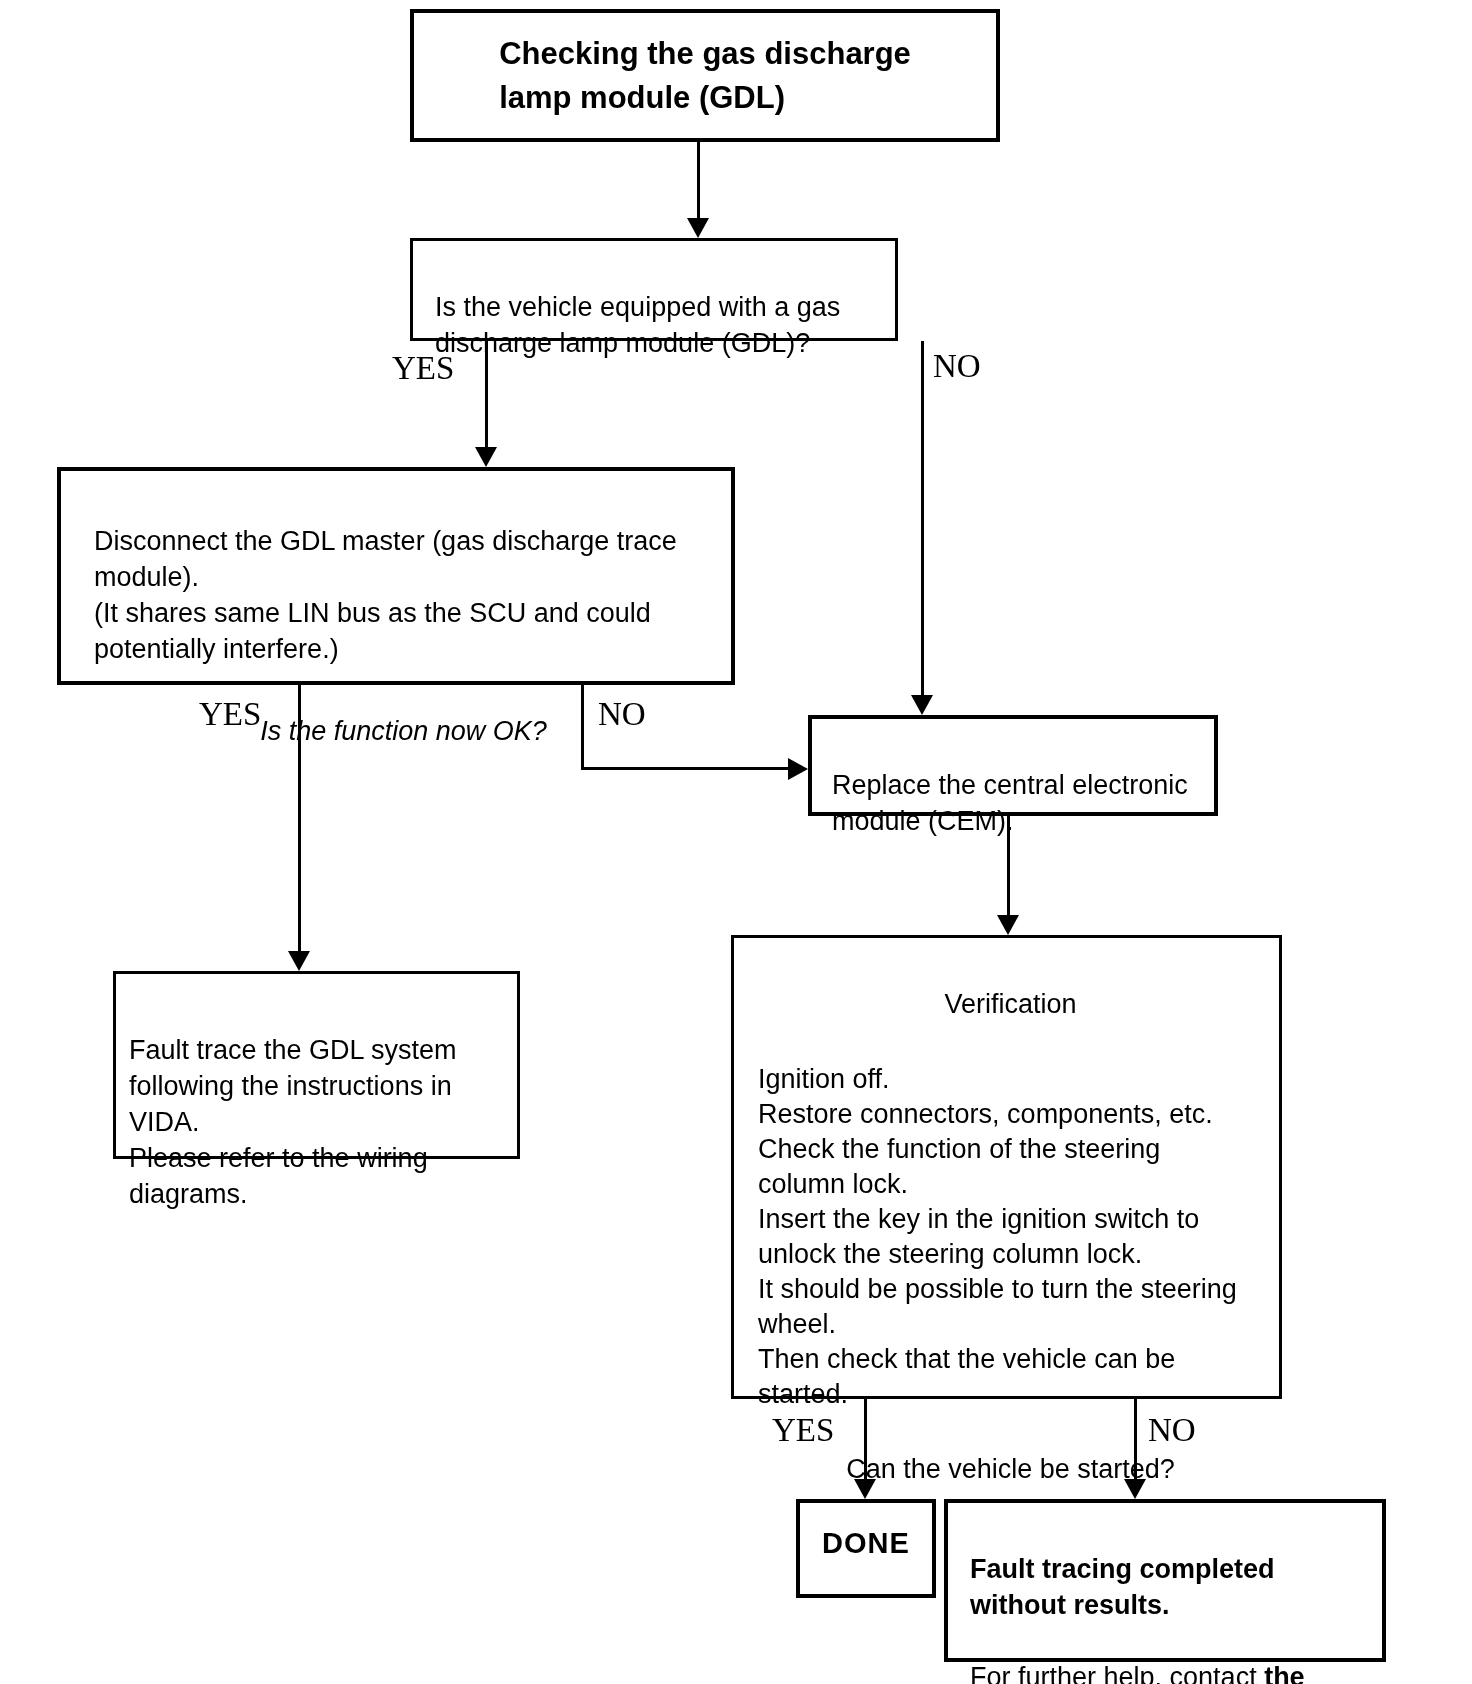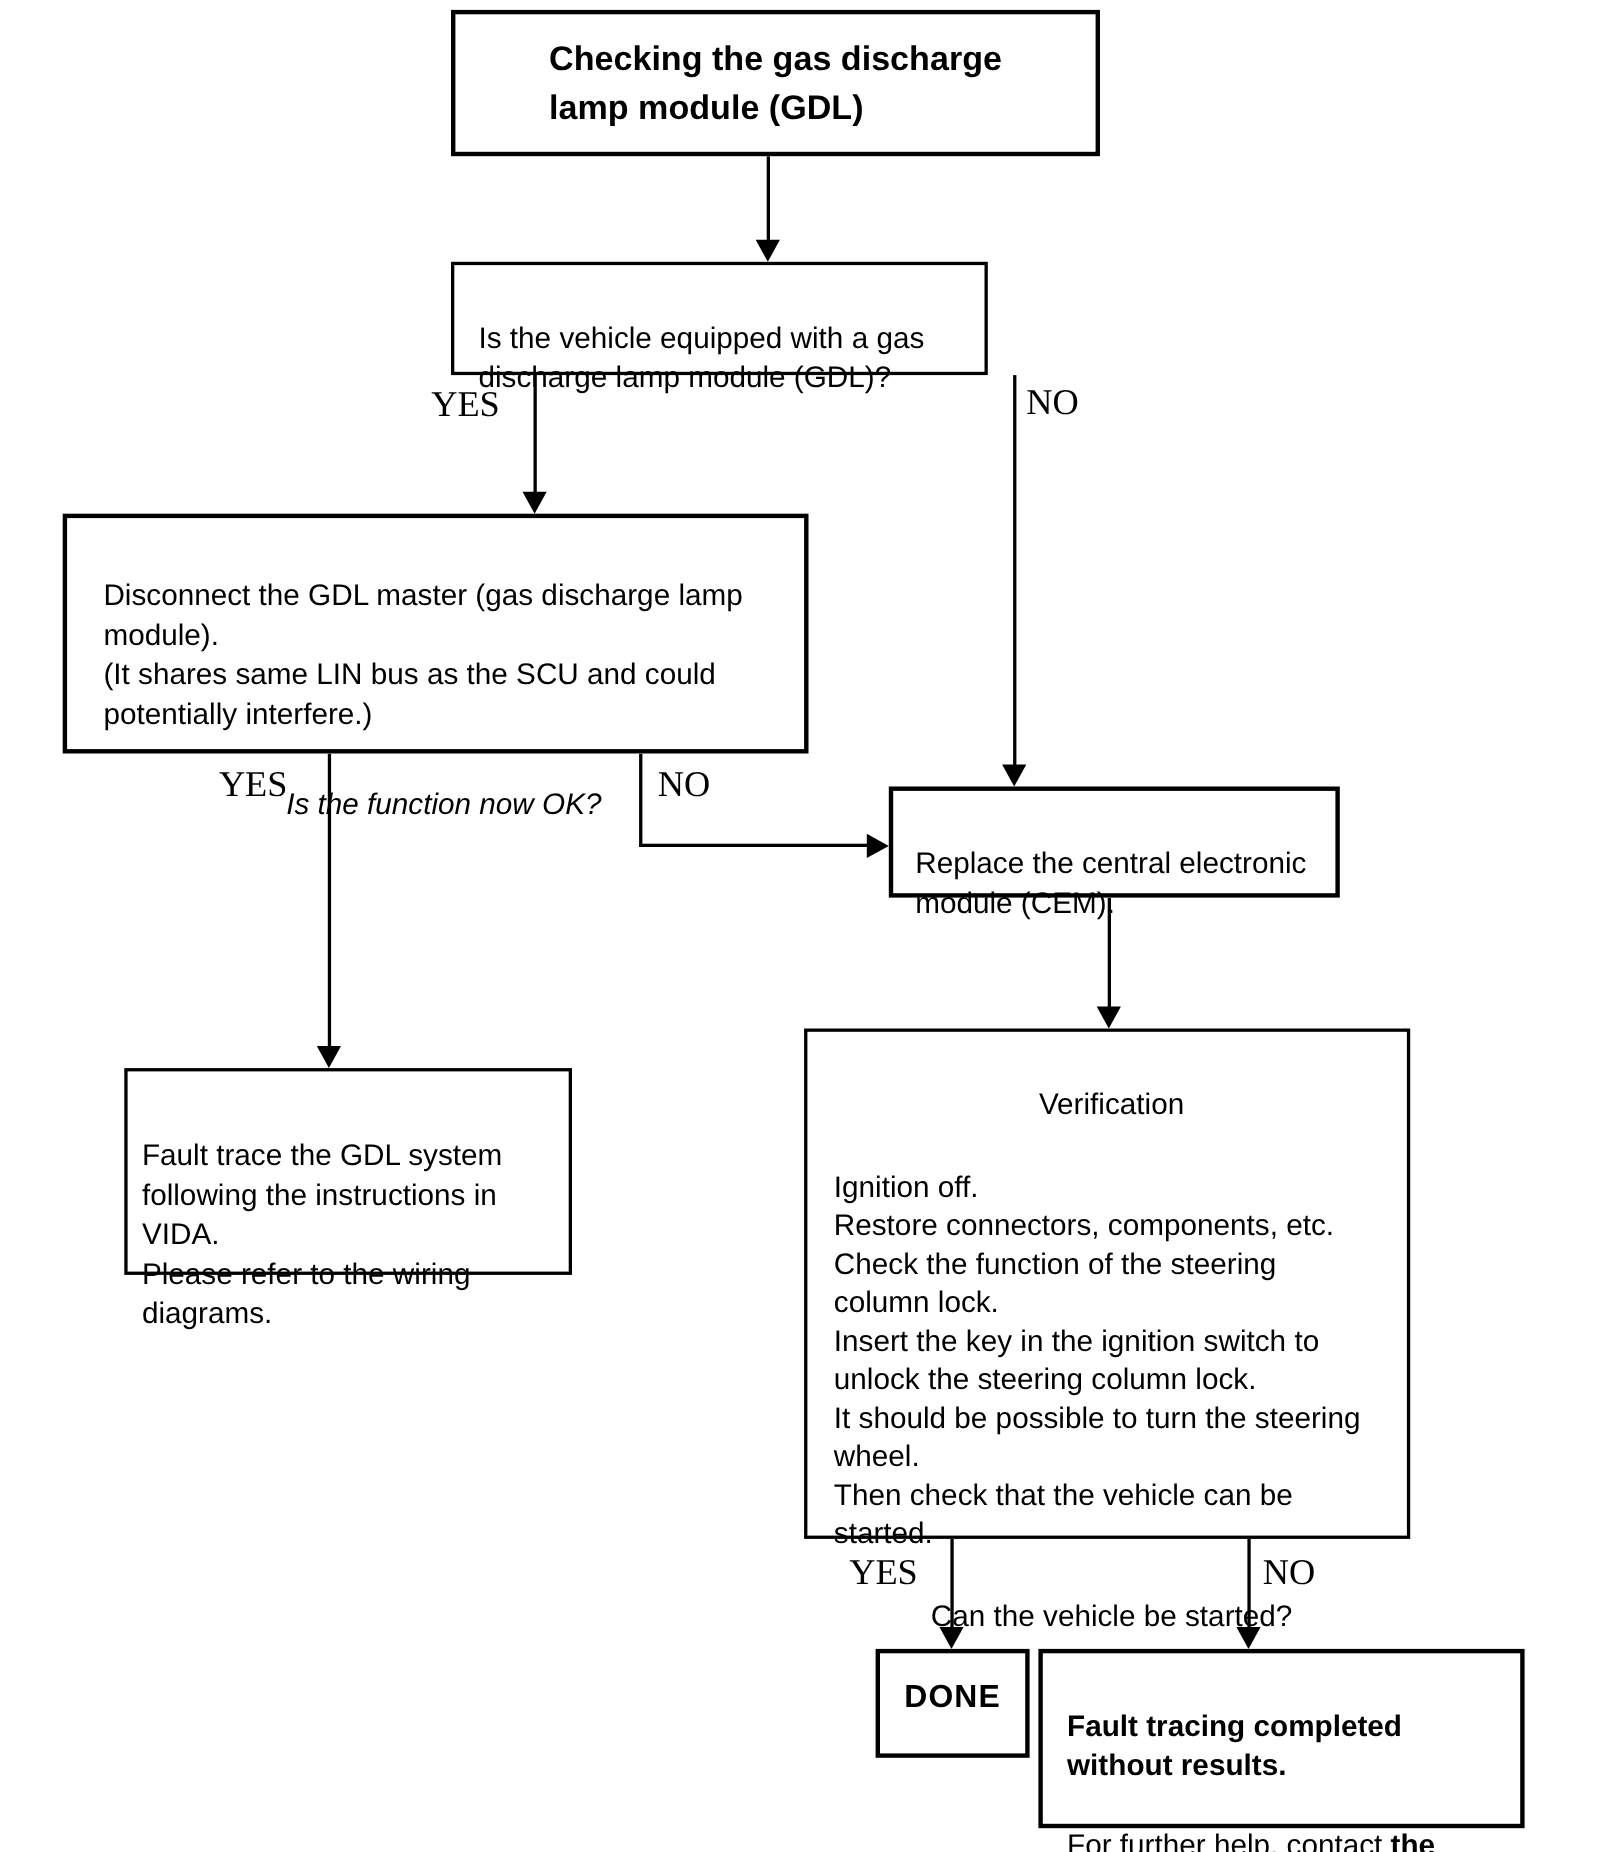--- a/index.html
+++ b/index.html
@@ -153,21 +153,21 @@
     <div>Checking the gas discharge
 lamp module (GDL)</div>
   </div>
 
   <div class="box thin" id="q1-box">
     <div>Is the vehicle equipped with a gas
 discharge lamp module (GDL)?</div>
   </div>
 
   <div class="box" id="disconnect-box">
-    <div>Disconnect the GDL master (gas discharge lamp
+    <div>Disconnect the GDL master (gas discharge trace
 module).
 (It shares same LIN bus as the SCU and could
 potentially interfere.)</div>
     <div class="centered-q">Is the function now OK?</div>
   </div>
 
   <div class="box thin" id="fault-trace-box">
     <div>Fault trace the GDL system
 following the instructions in
 VIDA.

